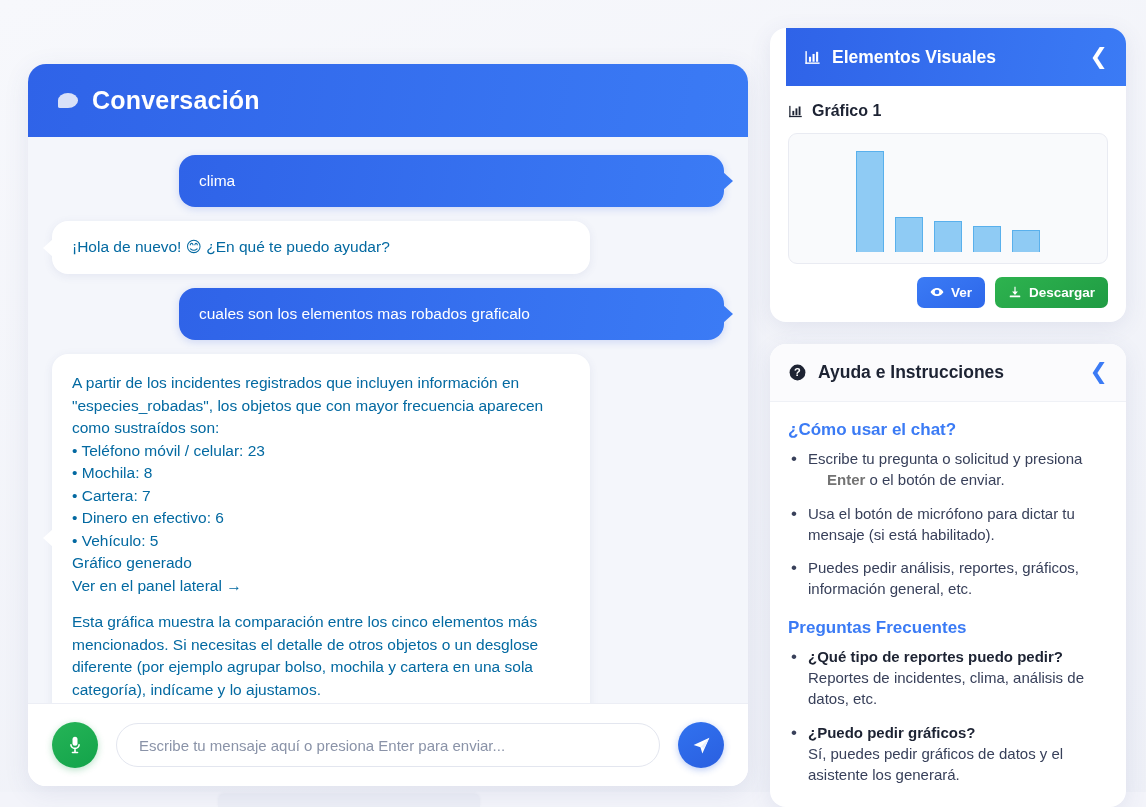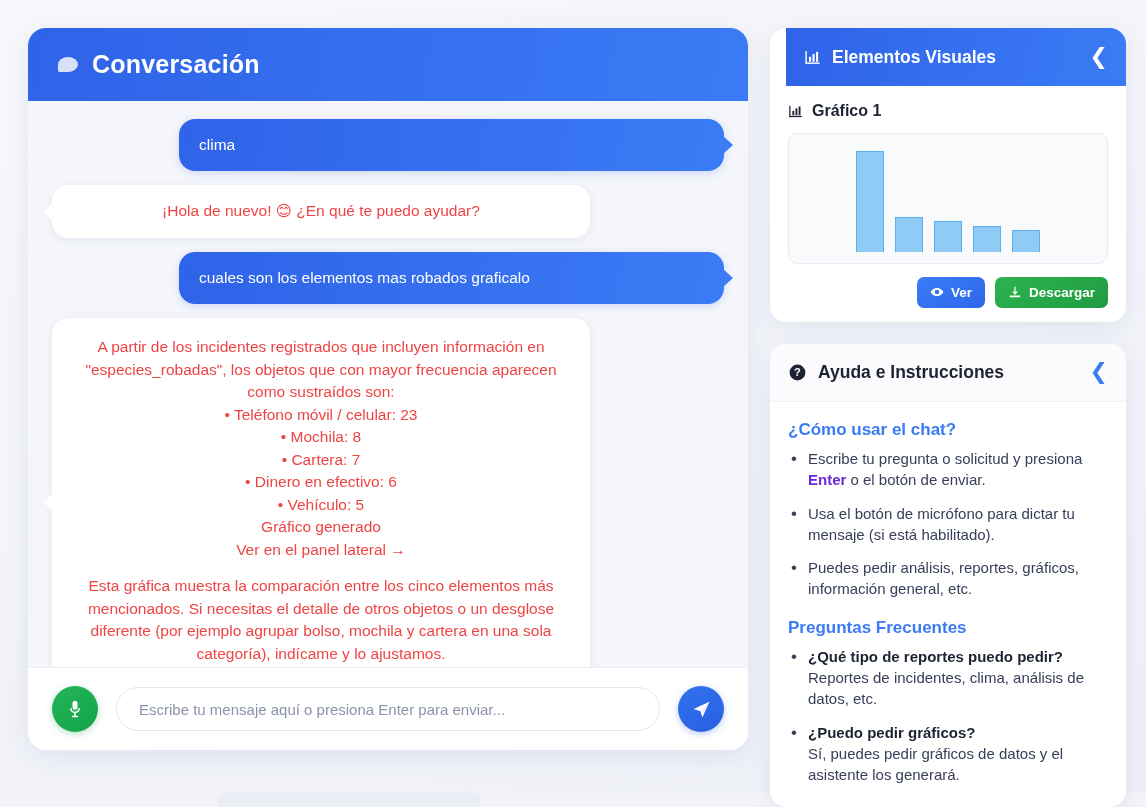--- a/index.html
+++ b/index.html
@@ -47,20 +47,21 @@
   
   .chat-card {
     width: 720px;
     height: 722px;
     background: #ffffff;
     border-radius: 18px;
     box-shadow: 0 6px 26px rgba(70, 80, 140, .10);
     display: flex;
     flex-direction: column;
     overflow: hidden;
+    margin-top: 36px;
   }
 
   .chat-header {
     height: 73px;
     background: linear-gradient(100deg, #2f63e8 0%, #3b7bf5 100%);
     display: flex;
     align-items: center;
     gap: 14px;
     padding: 0 30px;
     flex: none;
@@ -114,24 +115,23 @@
     position: absolute;
     right: -9px;
     top: 50%;
     transform: translateY(-50%);
     border-top: 9px solid transparent;
     border-bottom: 9px solid transparent;
     border-left: 10px solid #3b7bf5;
   }
   .bubble.bot {
     background: #ffffff;
-    color: #ef4444;
+    color: #0369a1;
     width: 538px;
     box-shadow: 0 2px 10px rgba(70,80,140,.09);
-    text-align: center;
   }
   .bubble.bot::after {
     content: "";
     position: absolute;
     left: -9px;
     top: 50%;
     transform: translateY(-50%);
     border-top: 9px solid transparent;
     border-bottom: 9px solid transparent;
     border-right: 10px solid #ffffff;
@@ -315,21 +315,21 @@
     color: #38405a;
   }
   .help-list li::before {
     content: "\2022";
     position: absolute;
     left: 3px;
     top: -1px;
     font-size: 17px;
     color: #38405a;
   }
-  .help-list li b { font-weight: bold; color: #6d28d9; }
+  .help-list li b { font-weight: bold; color: #737373; margin-left: 19px; }
   .faq-q { font-weight: bold; color: #1d2333; display: block; }
   .faq-a { display: block; color: #38405a; }
 
   svg { display: block; }
 </style>
 </head>
 <body>
 
 <div class="bottom-peek2"></div>
 <div class="bottom-peek"></div>

